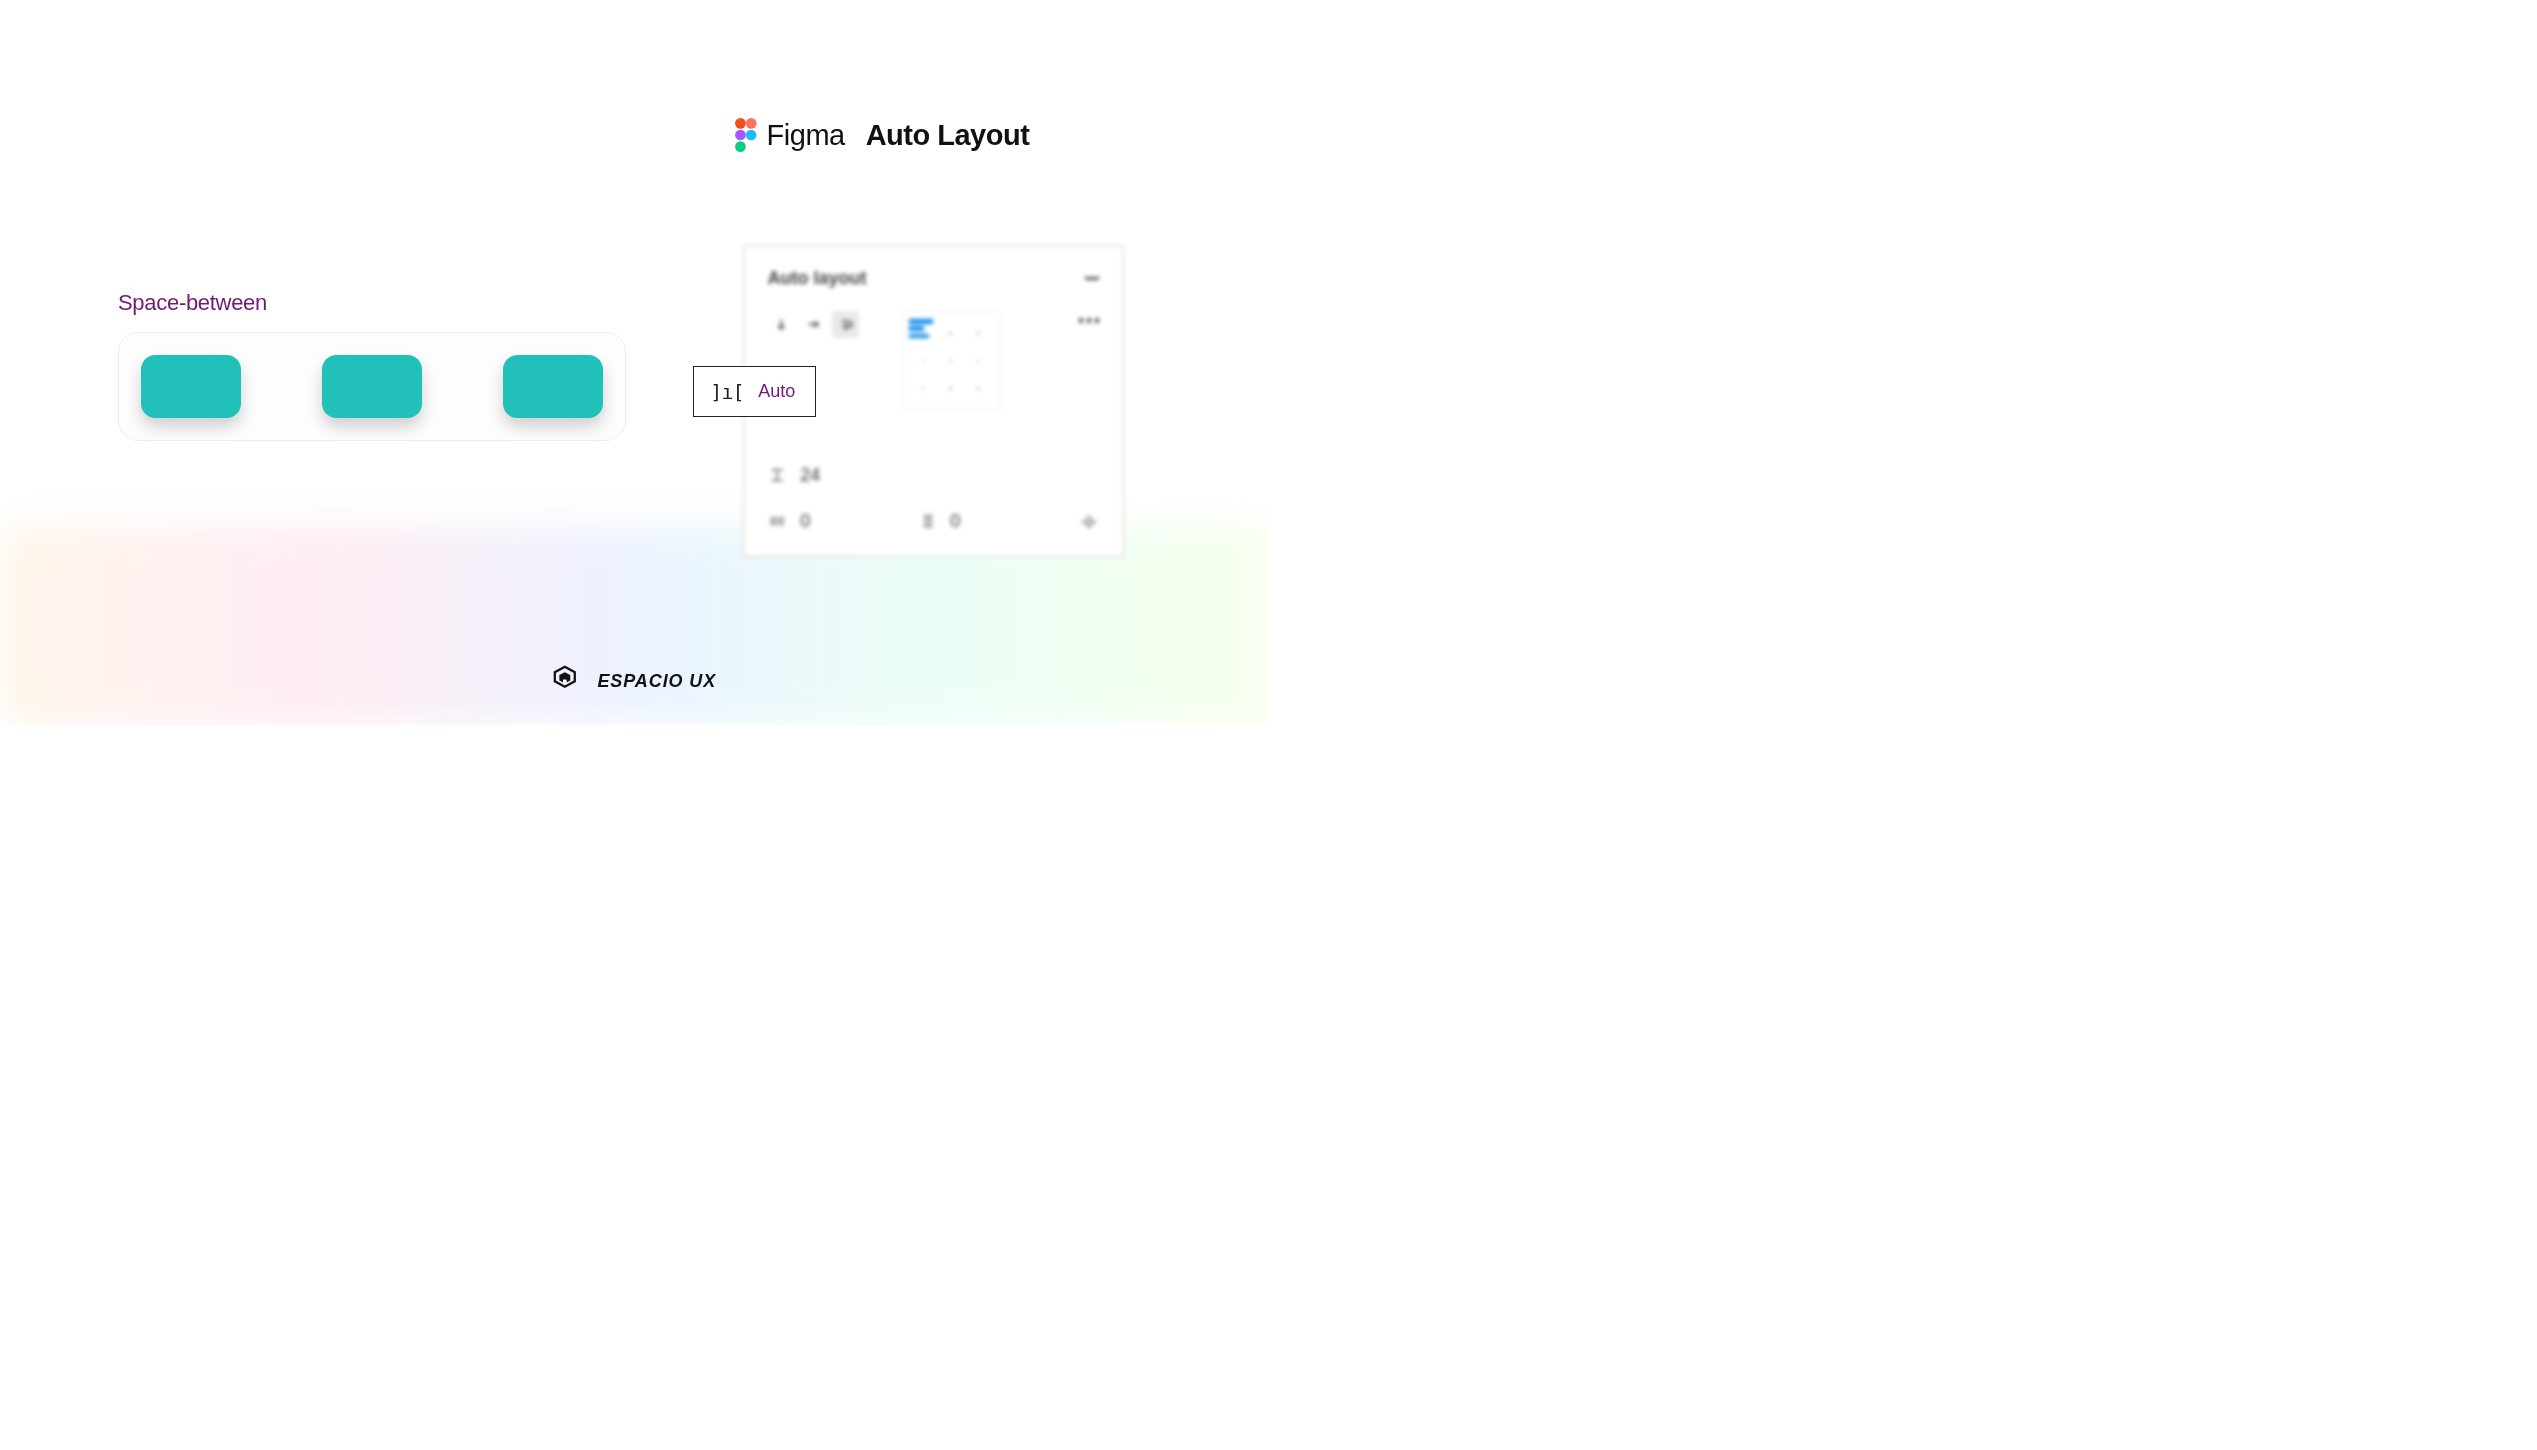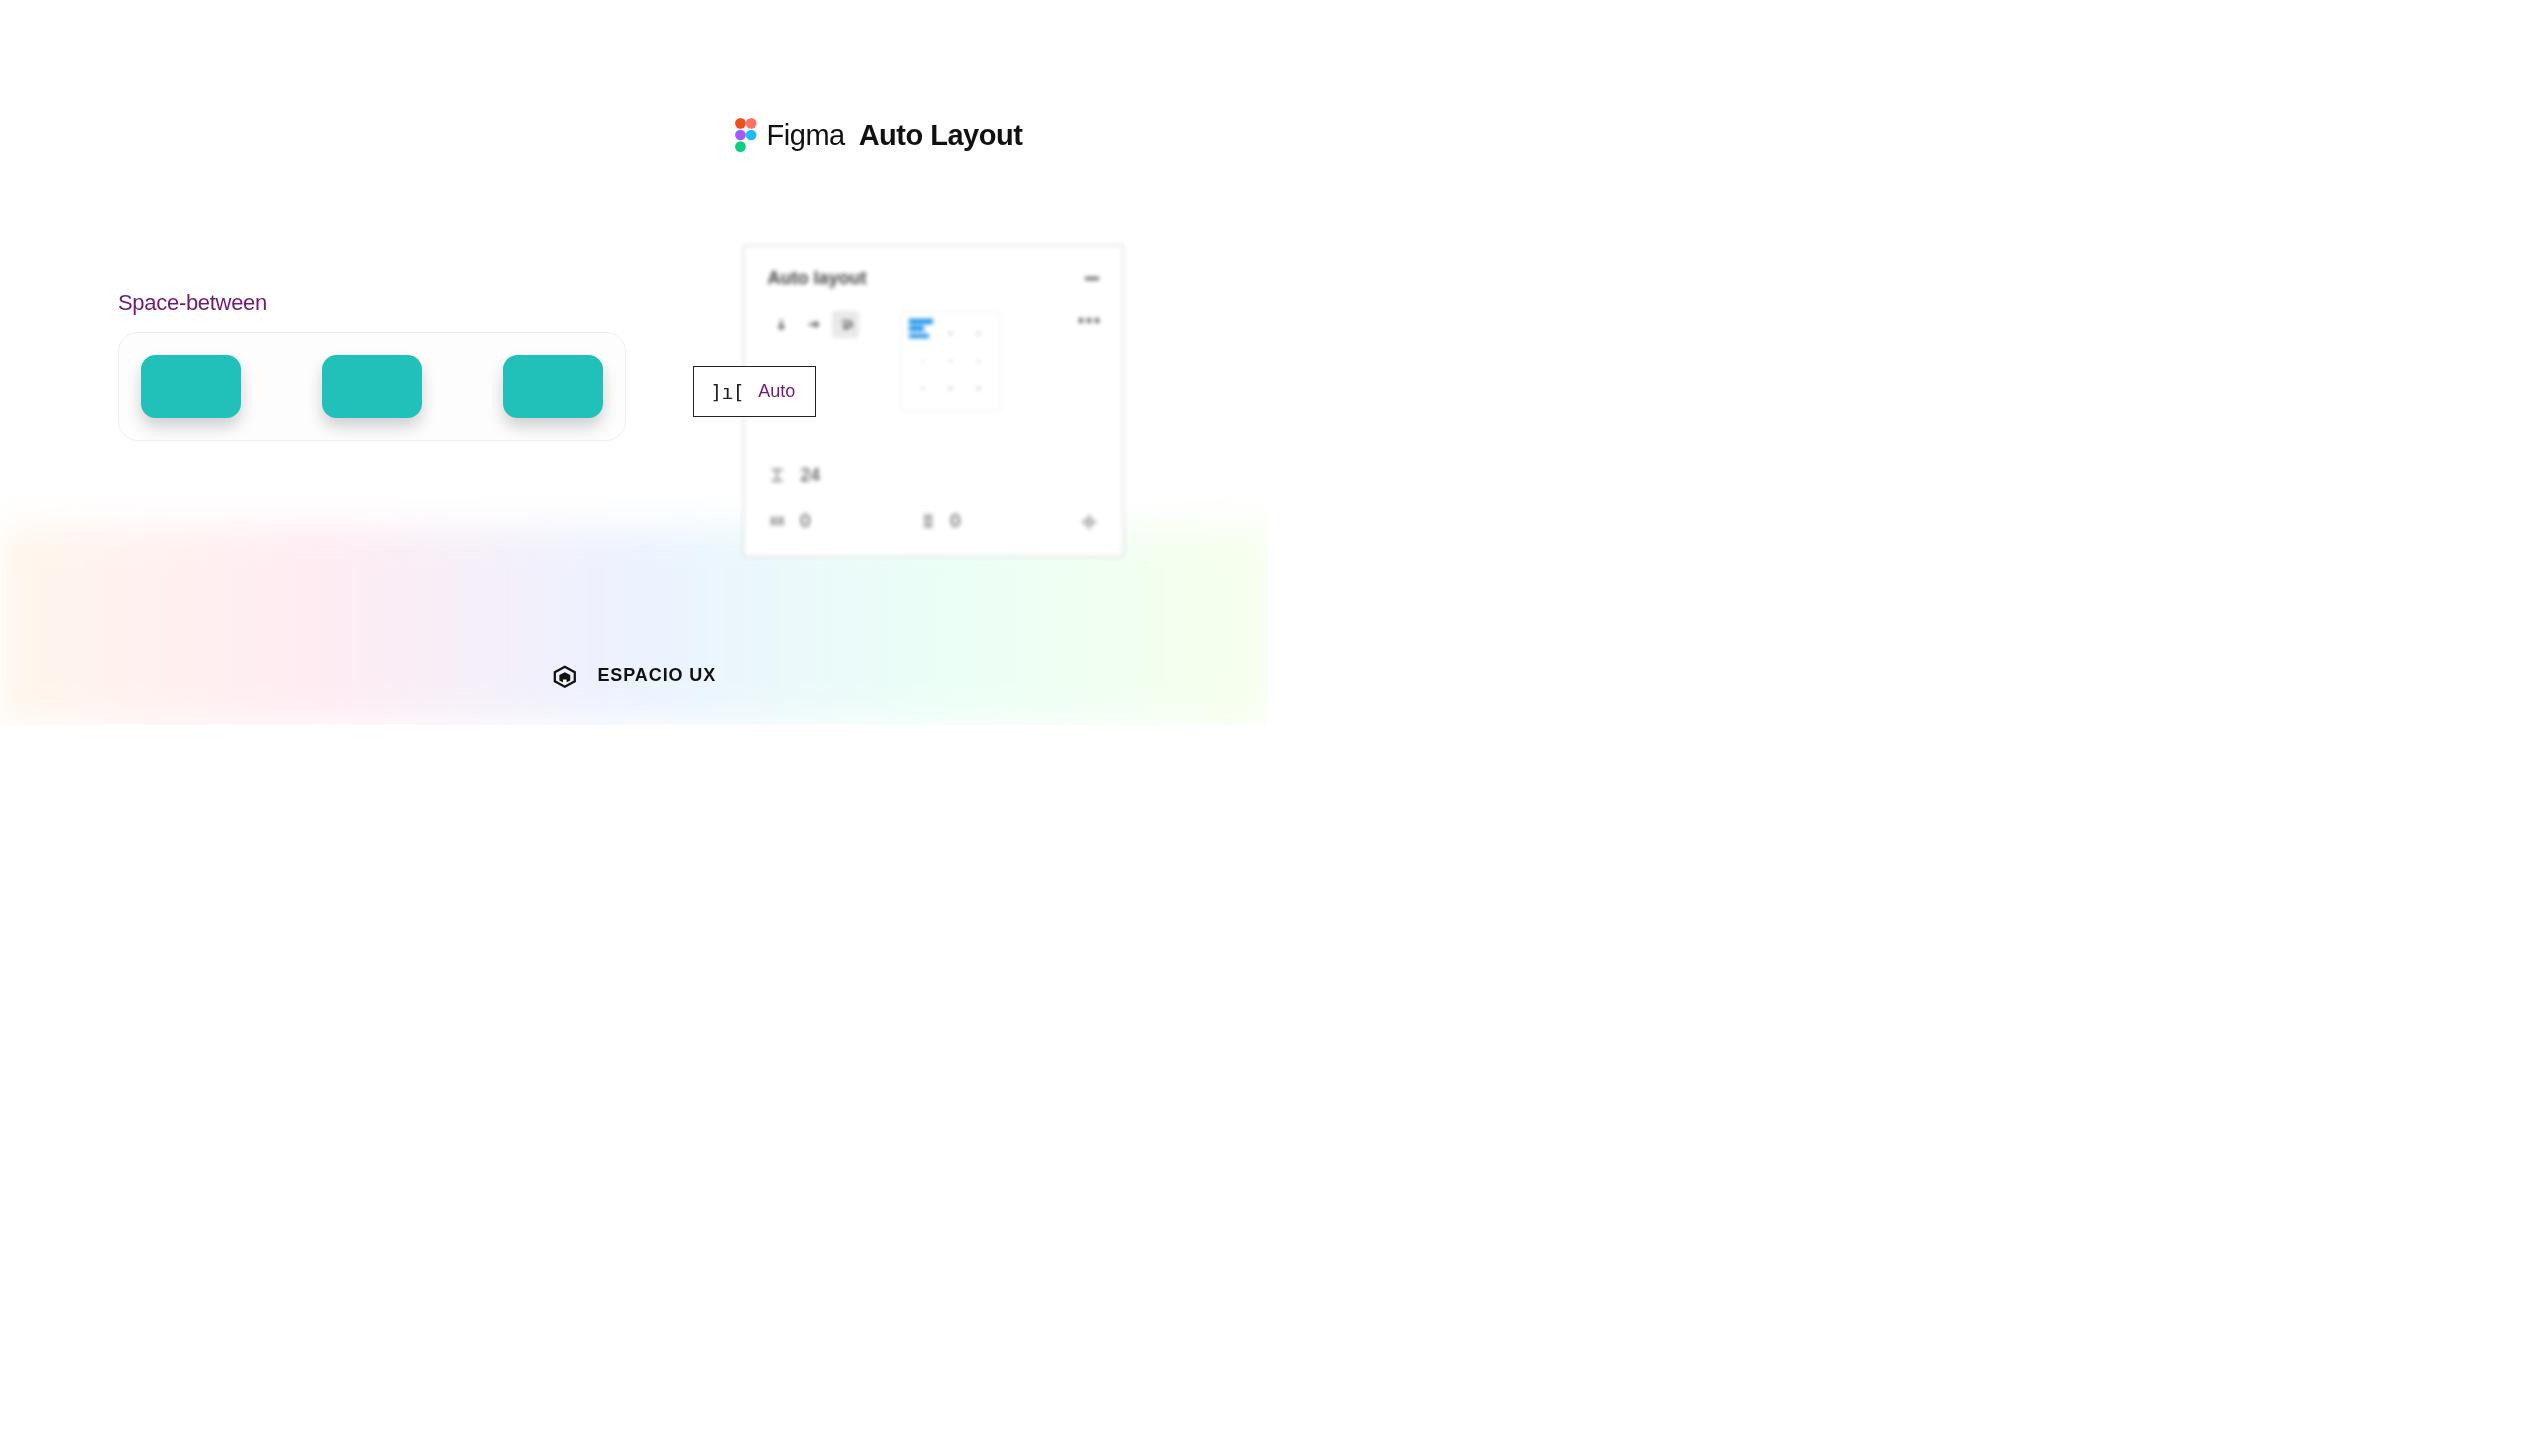--- a/index.html
+++ b/index.html
@@ -85,21 +85,21 @@
   .figma-text {
     font-size: 29px;
     font-weight: 500;
     color: #111;
     letter-spacing: -0.5px;
   }
   .autolayout-text {
     font-size: 29px;
     font-weight: 700;
     color: #111;
-    margin-left: 5px;
+    margin-left: 12px;
     letter-spacing: -0.5px;
   }
 
   .panel-wrap {
     position: absolute;
     top: 245px;
     left: 743px;
     width: 381px;
   }
   .panel-blur {
@@ -234,23 +234,24 @@
     font-weight: 400;
   }
 
   .footer {
     position: absolute;
     bottom: 33px;
     left: 0;
     right: 0;
     display: flex;
     justify-content: center;
-    align-items: flex-start;
+    align-items: flex-end;
     gap: 21px;
     z-index: 5;
+    font-style: italic;
   }
   .footer-text {
     font-size: 18px;
     font-weight: 700;
     letter-spacing: 0.9px;
     color: #111;
   }
 </style>
 </head>
 <body>

